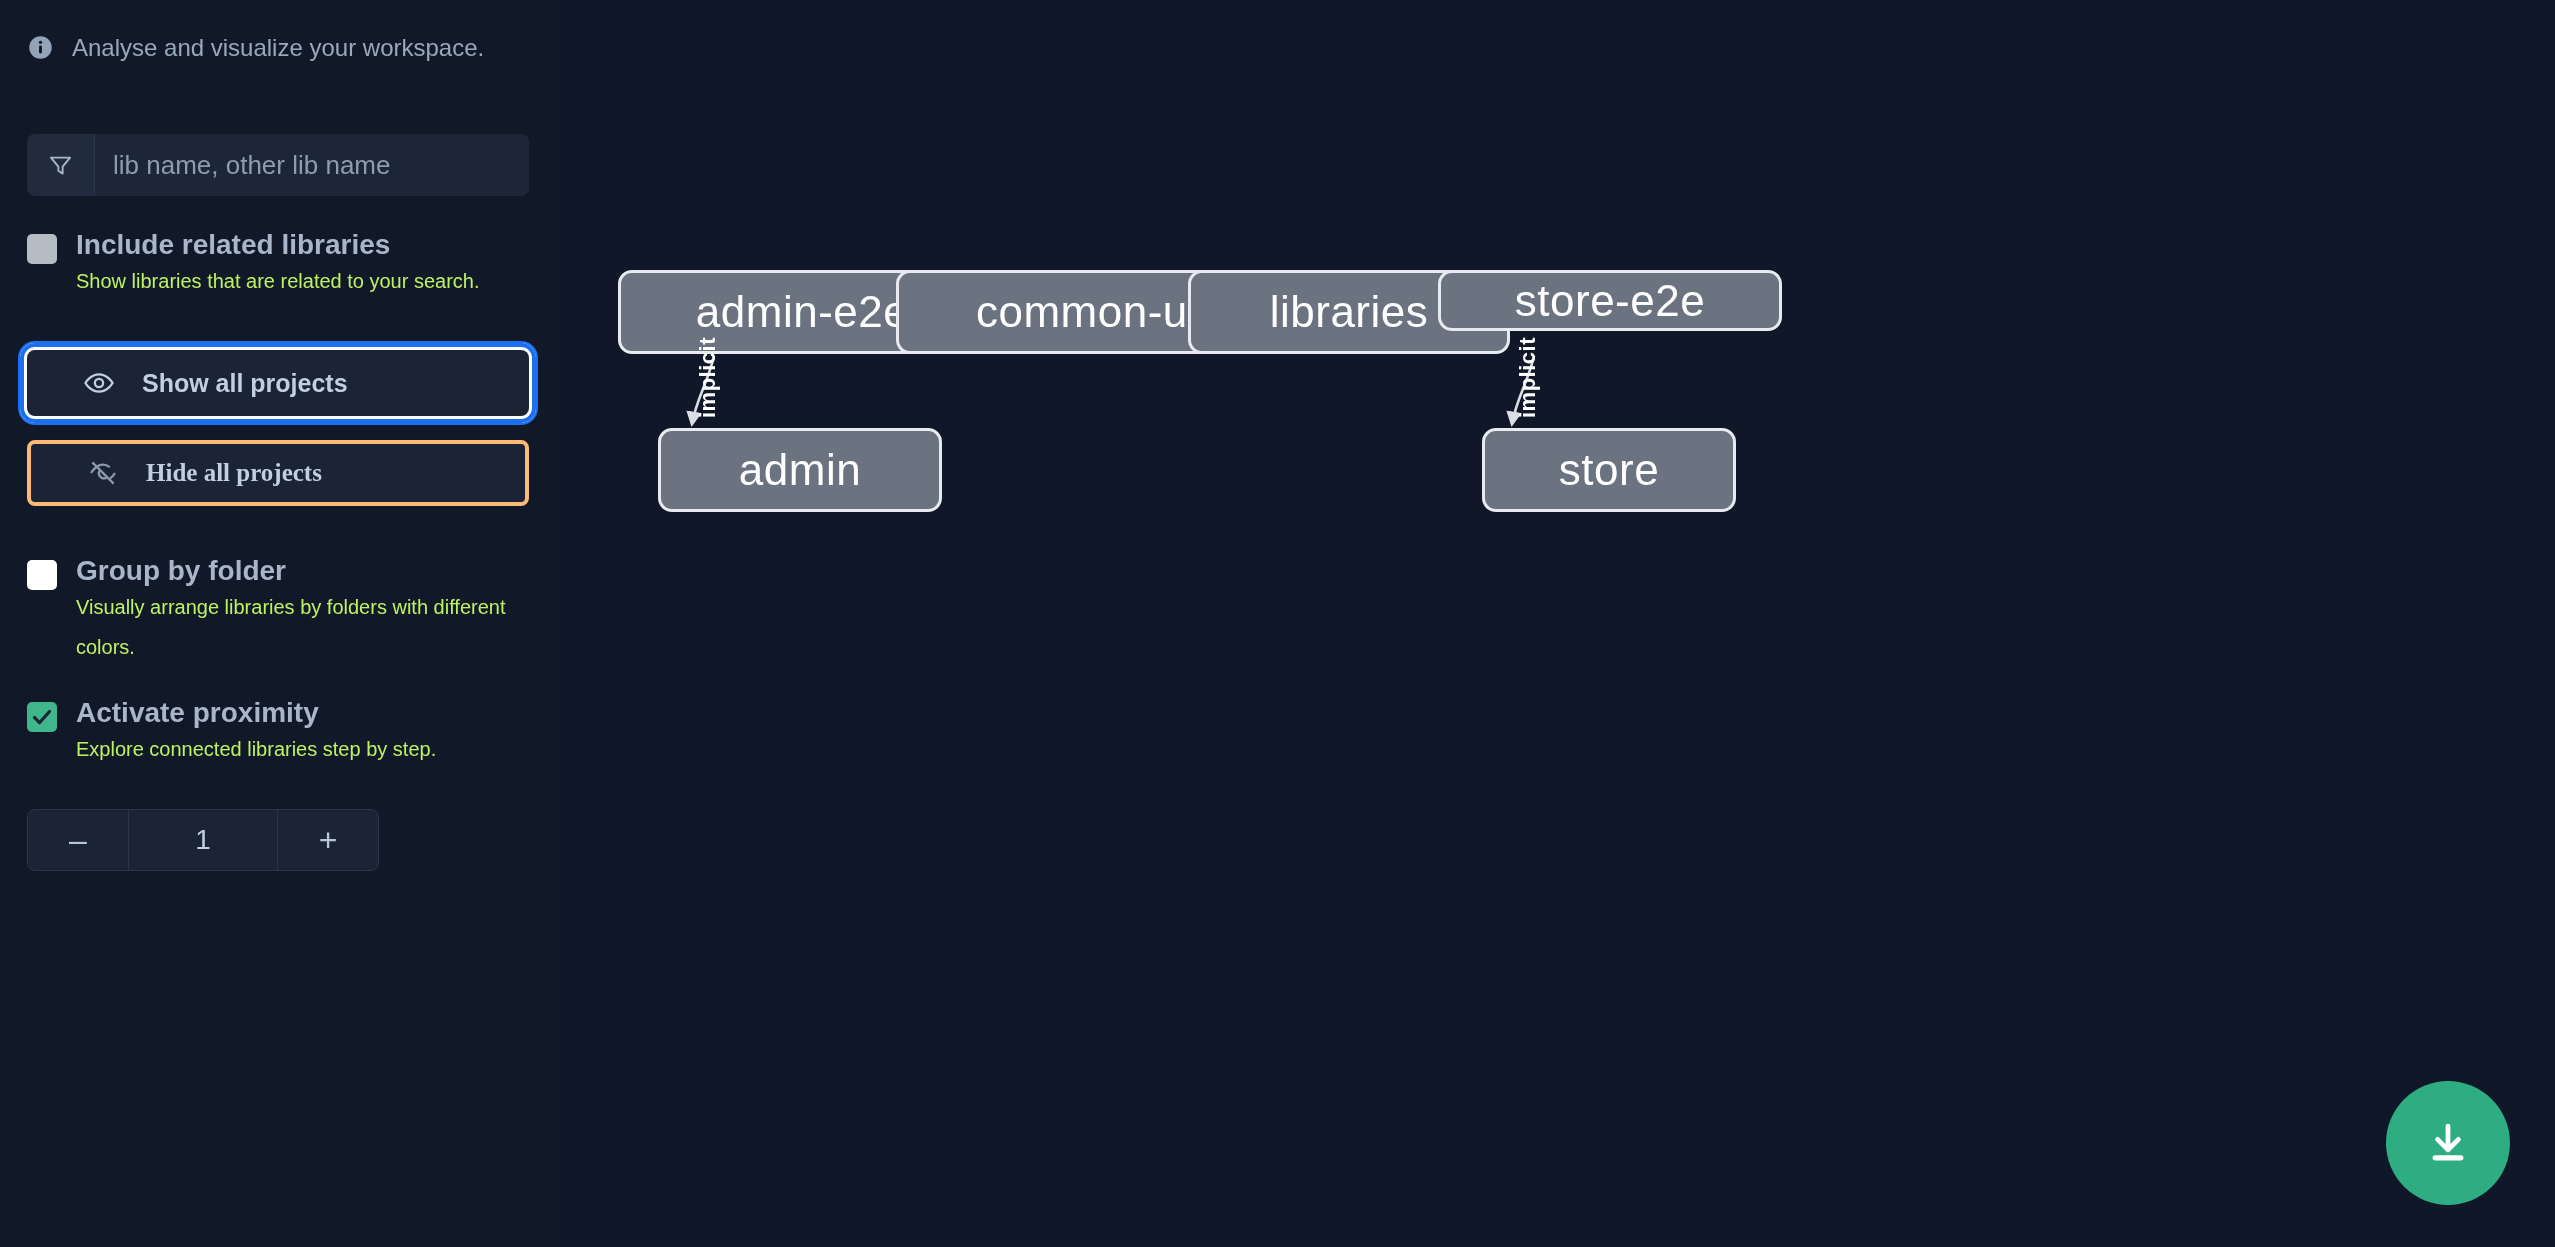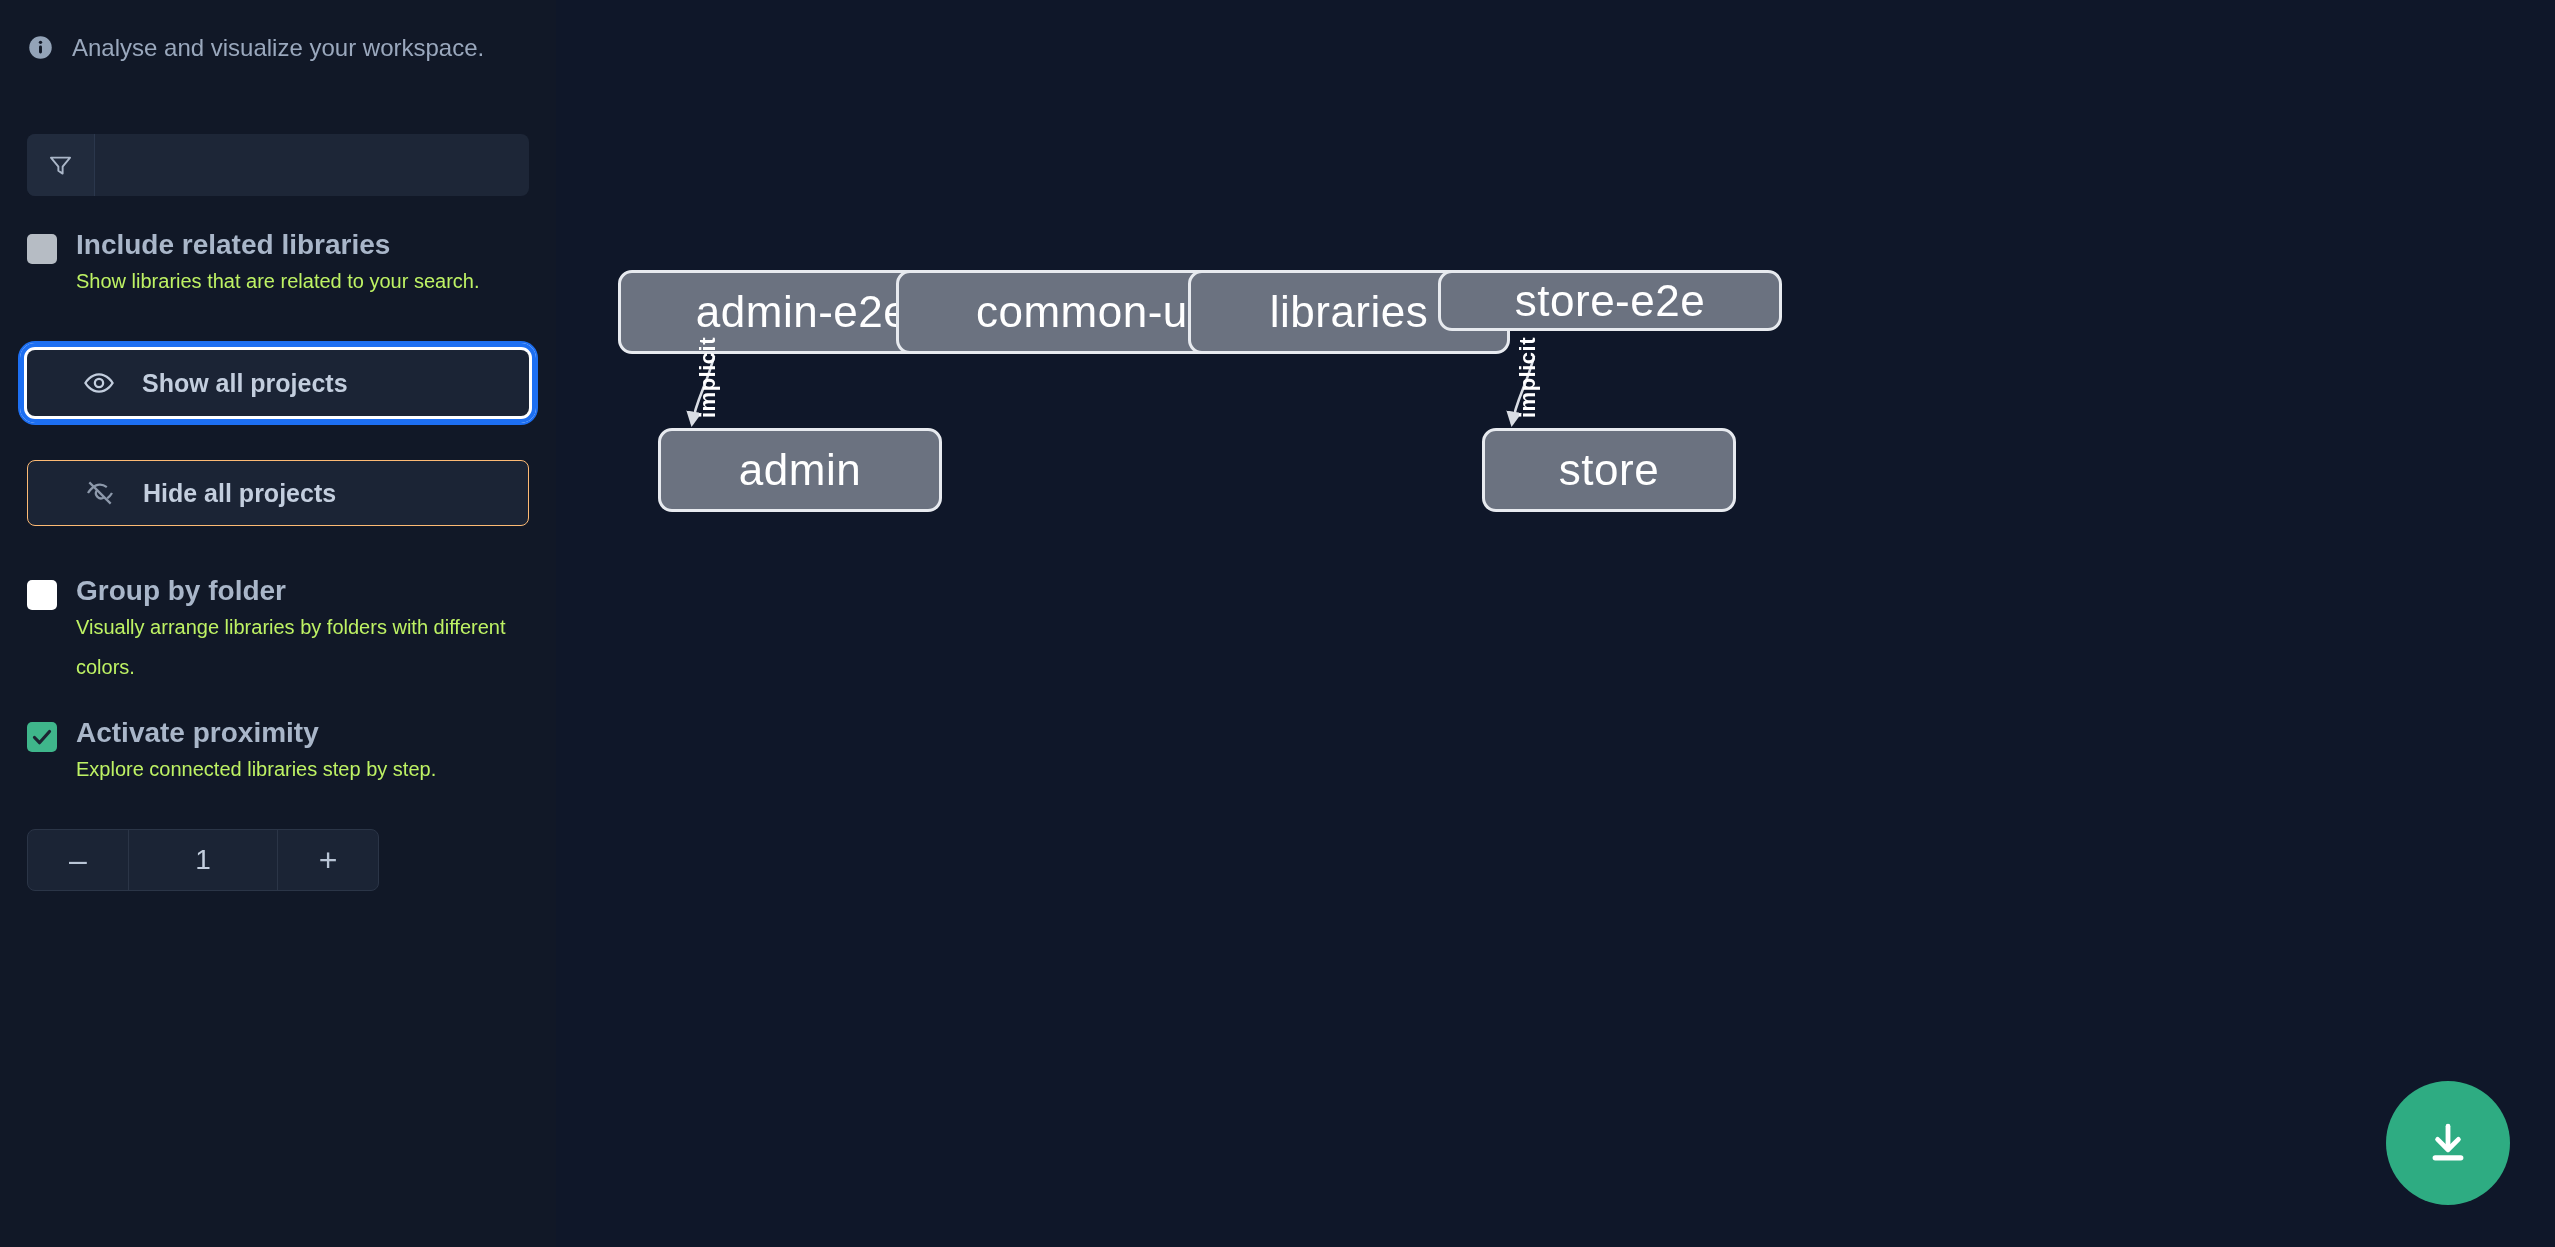--- a/index.html
+++ b/index.html
@@ -171,22 +171,23 @@
   }
 
   .btn-show {
     margin-top: 49px;
     outline: 4px solid #1d6ff2;
     outline-offset: 3px;
     box-shadow: 0 0 0 7px #ffffff, 0 0 0 9px #1d6ff2;
   }
 
   .btn-hide {
-    margin-top: 44px;
-    border: 1px solid #fdba74;
+    margin-top: 24px;
+    border: 4px solid #fdba74;
+    font-family: Liberation Serif, serif;
   }
 
   .btn-icon { width: 32px; height: 32px; flex: 0 0 32px; display:block; }
 
   .btn-label {
     font-size: 25px;
     font-weight: bold;
     color: #c3cede;
     margin-left: 27px;
     white-space: nowrap;
@@ -335,20 +336,21 @@
       </div>
 
       <div class="search-wrap">
         <span class="search-icon-box">
           <span class="funnel-icon">
             <svg viewBox="0 0 24 24" xmlns="http://www.w3.org/2000/svg">
               <path d="M3.5 5h17l-6.6 8v6.2l-3.8-2.6V13z" fill="none" stroke="#aab6c8" stroke-width="1.7" stroke-linejoin="round"></path>
             </svg>
           </span>
         </span>
+        <input class="search-input" type="text" placeholder="lib name, other lib name" style="">
       </div>
 
       <div class="check-row">
         <span class="cb disabled"></span>
         <div class="check-body">
           <div class="check-label">Include related libraries</div>
           <div class="check-desc">Show libraries that are related to your search.</div>
         </div>
       </div>
 

